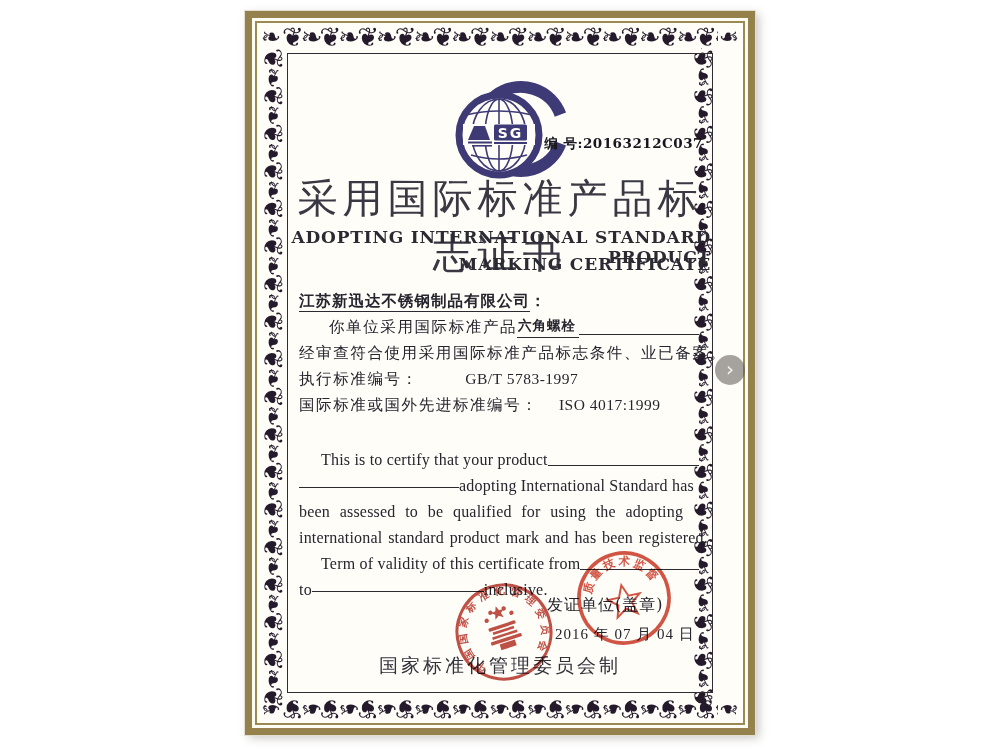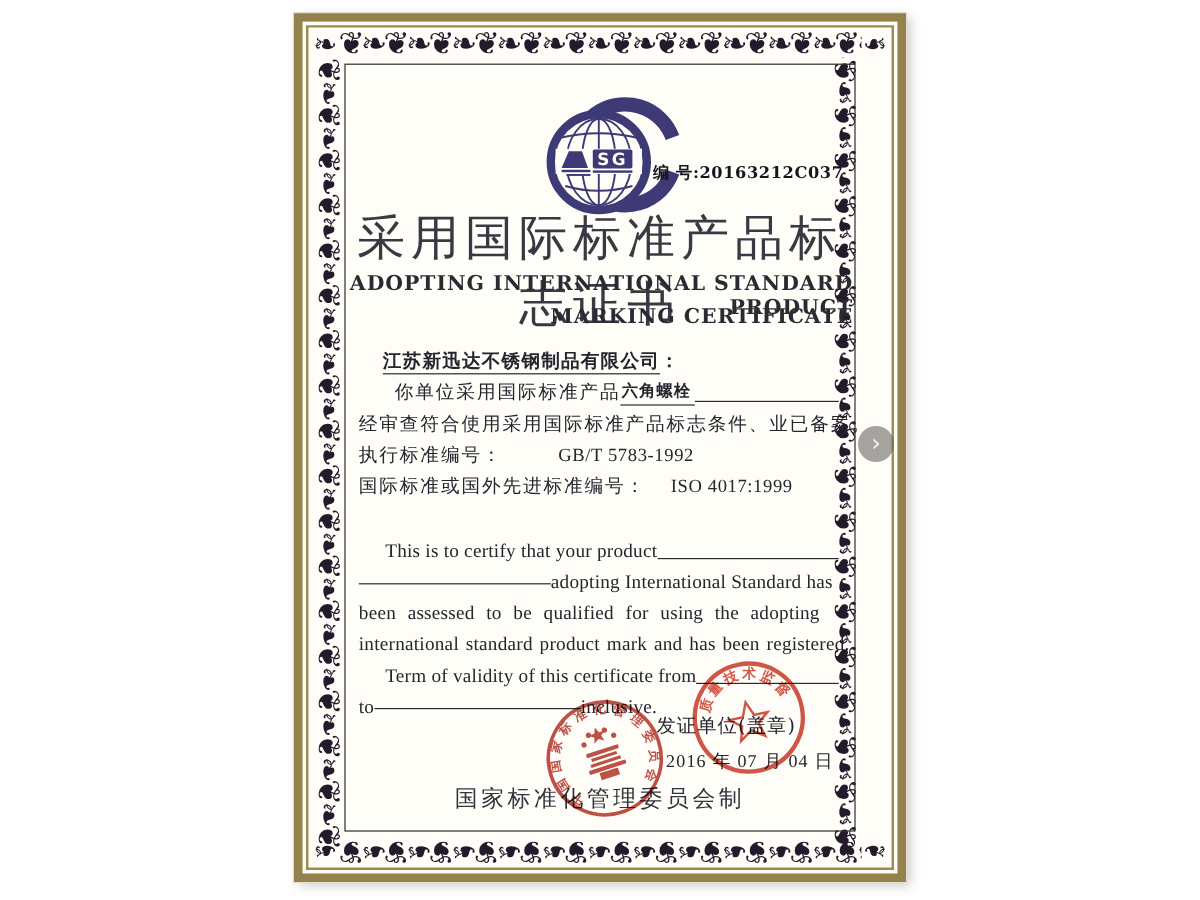--- a/index.html
+++ b/index.html
@@ -39,21 +39,21 @@
   .logo{position:absolute;left:160px;top:24px;}
   .cert-no{position:absolute;right:8px;top:80px;font-size:13.5px;font-weight:bold;
            letter-spacing:.5px;color:#17161f;}
   .title-cn{position:absolute;left:0;right:0;top:116px;text-align:center;
             font-size:40px;letter-spacing:5px;color:#3a3943;font-weight:500;}
   .title-en{position:absolute;left:0;right:0;text-align:right;color:#2b2a33;
             font-weight:600;font-size:17px;letter-spacing:.8px;}
   .title-en1{top:172px;} .title-en2{top:199px;}
 
   .bold-cn{font-family:"DejaVu Sans",sans-serif;font-weight:700;letter-spacing:1px;}
-  .u-company{border-bottom:1.3px solid #2a2a30;padding-bottom:1px;margin-left:20px;}
+  .u-company{border-bottom:1.3px solid #2a2a30;padding-bottom:1px;}
   .fline{display:flex;align-items:flex-end;}
   .fill{flex:1;border-bottom:1.3px solid #2a2a30;margin-bottom:3px;}
   .blank{display:inline-block;border-bottom:1.3px solid #2a2a30;margin-bottom:3px;}
   .indent{display:inline-block;width:30px;}
   .product{font-size:13.5px;border-bottom:1.3px solid #2a2a30;padding:0 3px 2px 1px;}
   .stdval{display:inline-block;font-family:"Liberation Serif",serif;letter-spacing:.5px;}
 
   .valid{font-size:15px;letter-spacing:.5px;}
   .valid .u{display:inline-block;min-width:40px;text-align:center;
             border-bottom:1.2px solid #26262c;font-family:"Liberation Serif",serif;
@@ -134,21 +134,21 @@
       <span class="indent"></span>
       <span>你单位采用国际标准产品</span>
       <span class="bold-cn product">六角螺栓</span>
       <span class="fill"></span>
     </div>
 
     <div class="row" style="top:288px;">经审查符合使用采用国际标准产品标志条件、业已备案。</div>
 
     <div class="row" style="top:314px;">
       <span>执行标准编号：</span>
-      <span class="stdval" style="margin-left:40px;">GB/T 5783-1992</span>
+      <span class="stdval" style="margin-left:40px;">GB/T 5783-1997</span>
     </div>
 
     <div class="row" style="top:340px;">
       <span>国际标准或国外先进标准编号：</span>
       <span class="stdval" style="margin-left:14px;">ISO 4017:1999</span>
     </div>
 
 
     <div class="row en" style="top:422px;">
       <span class="blank" style="width:160px;"></span><span>adopting International Standard has</span>

